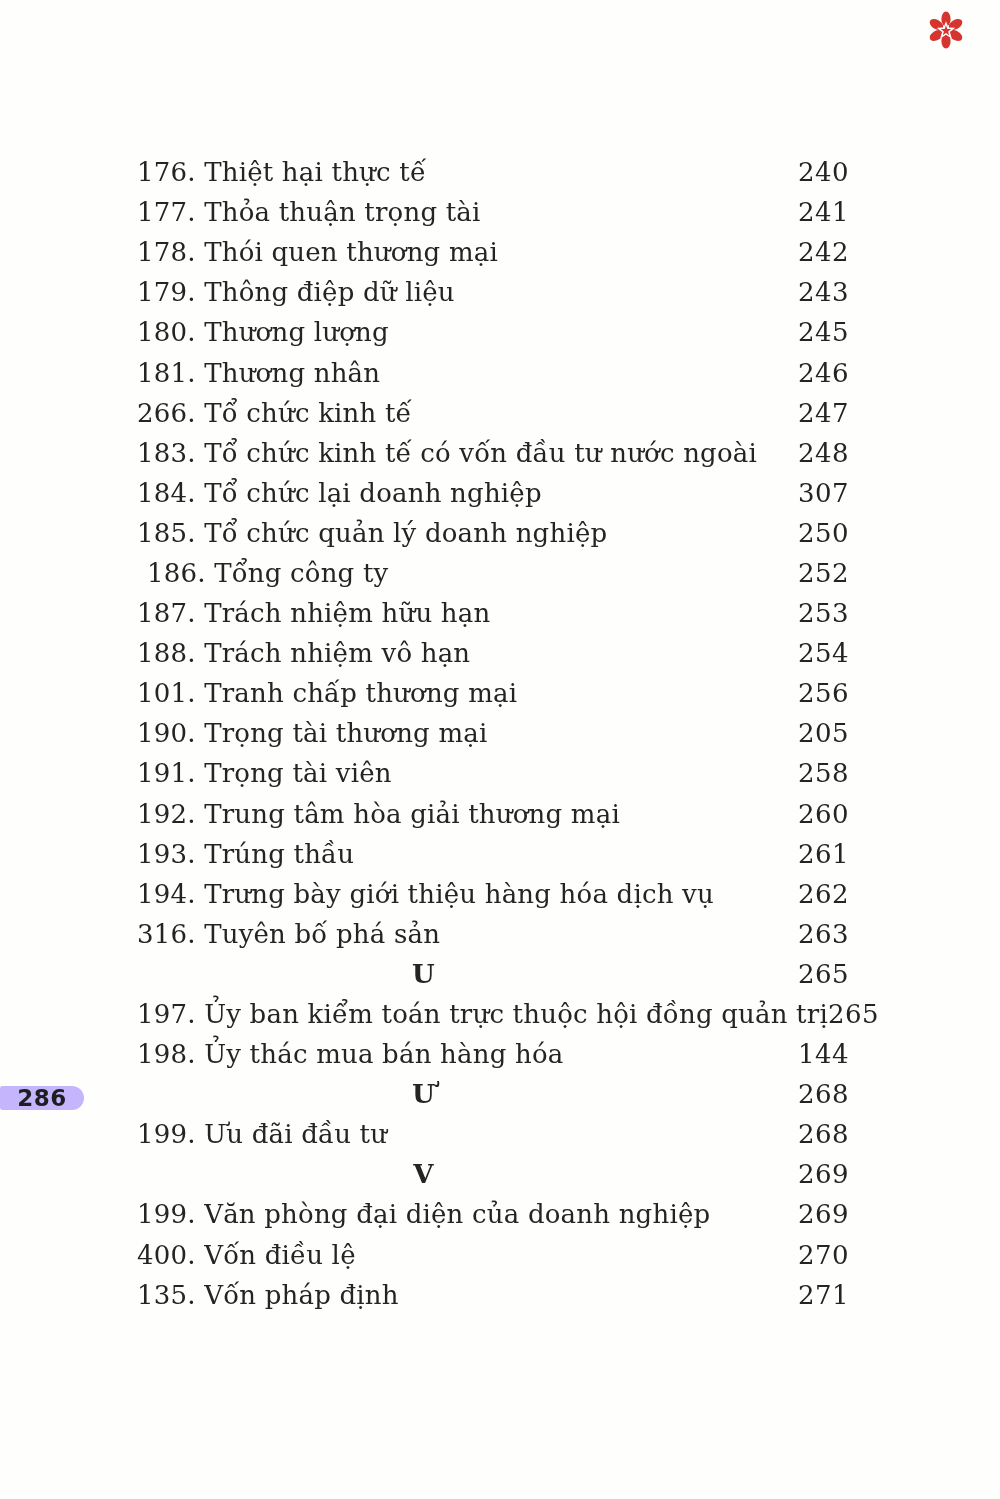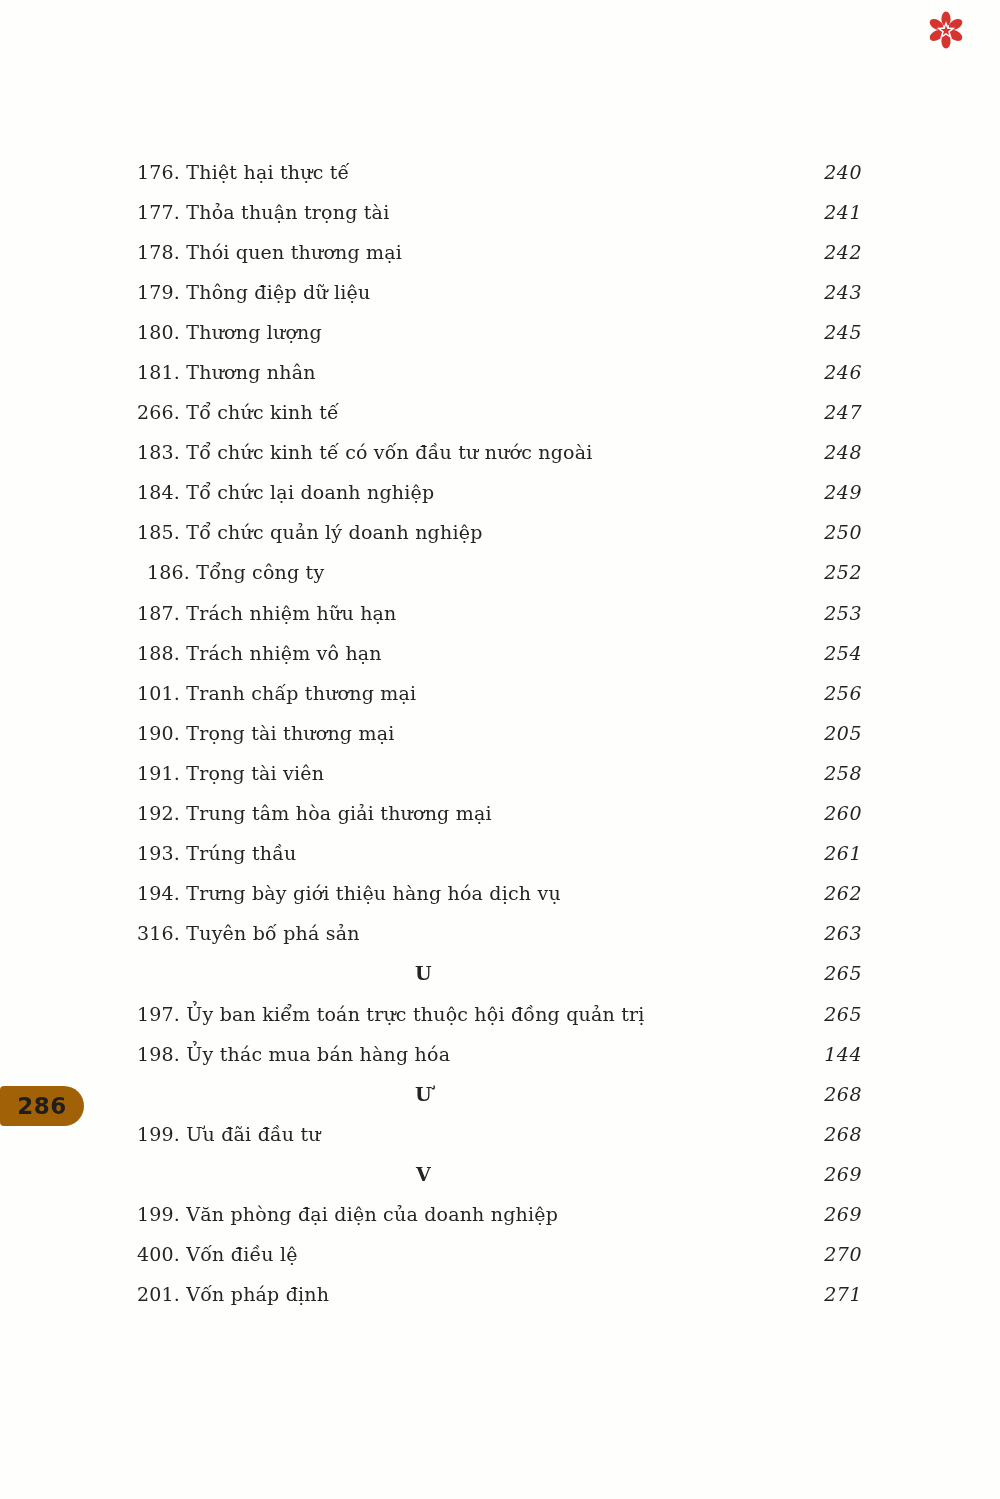--- a/index.html
+++ b/index.html
@@ -27,22 +27,22 @@
     top: 11px;
     width: 38px;
     height: 38px;
   }
   
   .page-badge {
     position: absolute;
     left: 0;
     top: 1086px;
     width: 84px;
-    height: 40px;
-    background: #a16207;
+    height: 24px;
+    background: #c4b5fd;
     border-radius: 4px 20px 20px 4px;
     display: flex;
     align-items: center;
     justify-content: center;
     font-family: "DejaVu Sans", "Liberation Sans", sans-serif;
     font-weight: bold;
     font-size: 23px;
     color: #1e1e1e;
     letter-spacing: 0.5px;
   }
@@ -50,33 +50,32 @@
   .toc-list {
     position: absolute;
     top: 152px;
     left: 137px;
     right: 138px;
   }
   .row {
     display: flex;
     align-items: center;
     height: 40.1px;
-    font-size: 19px;
+    font-size: 26px;
     line-height: 1;
   }
   .row .title {
     flex: 1;
     white-space: nowrap;
     letter-spacing: 0.2px;
   }
   .row .pagenum {
     width: 64px;
-    text-align: right;
+    text-align: left;
     letter-spacing: 0.5px;
-    font-style: italic;
   }
   .row.section .title {
     text-align: center;
     font-weight: bold;
     padding-right: 88px; 
   }
   .row.indent .title {
     padding-left: 10px;
   }
 </style>
@@ -140,21 +139,21 @@
     <div class="pagenum">247</div>
   </div>
 
   <div class="row">
     <div class="title">183. Tổ chức kinh tế có vốn đầu tư nước ngoài</div>
     <div class="pagenum">248</div>
   </div>
 
   <div class="row">
     <div class="title">184. Tổ chức lại doanh nghiệp</div>
-    <div class="pagenum">249</div>
+    <div class="pagenum">307</div>
   </div>
 
   <div class="row">
     <div class="title">185. Tổ chức quản lý doanh nghiệp</div>
     <div class="pagenum">250</div>
   </div>
 
   <div class="row indent">
     <div class="title">186. Tổng công ty</div>
     <div class="pagenum">252</div>
@@ -239,18 +238,18 @@
     <div class="title">199. Văn phòng đại diện của doanh nghiệp</div>
     <div class="pagenum">269</div>
   </div>
 
   <div class="row">
     <div class="title">400. Vốn điều lệ</div>
     <div class="pagenum">270</div>
   </div>
 
   <div class="row">
-    <div class="title">201. Vốn pháp định</div>
+    <div class="title">135. Vốn pháp định</div>
     <div class="pagenum">271</div>
   </div>
 </div>
 
 </div>
 
 </body></html>

